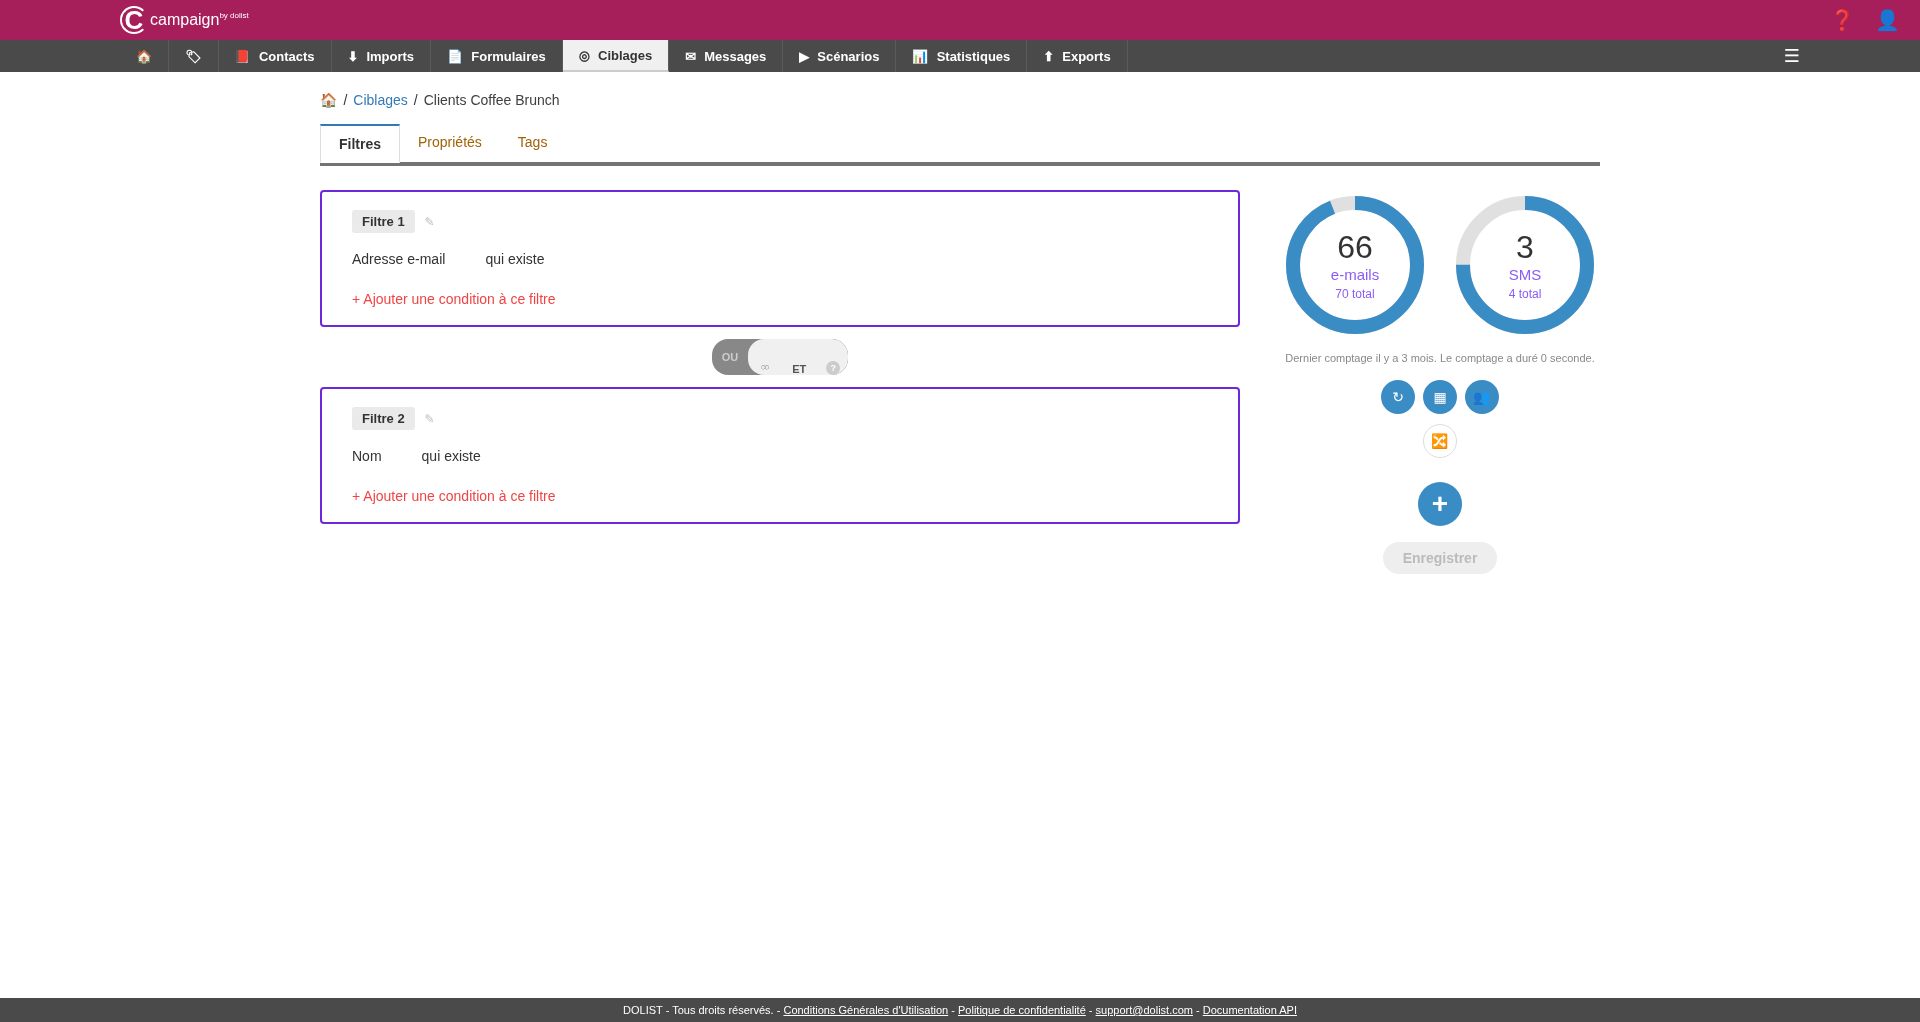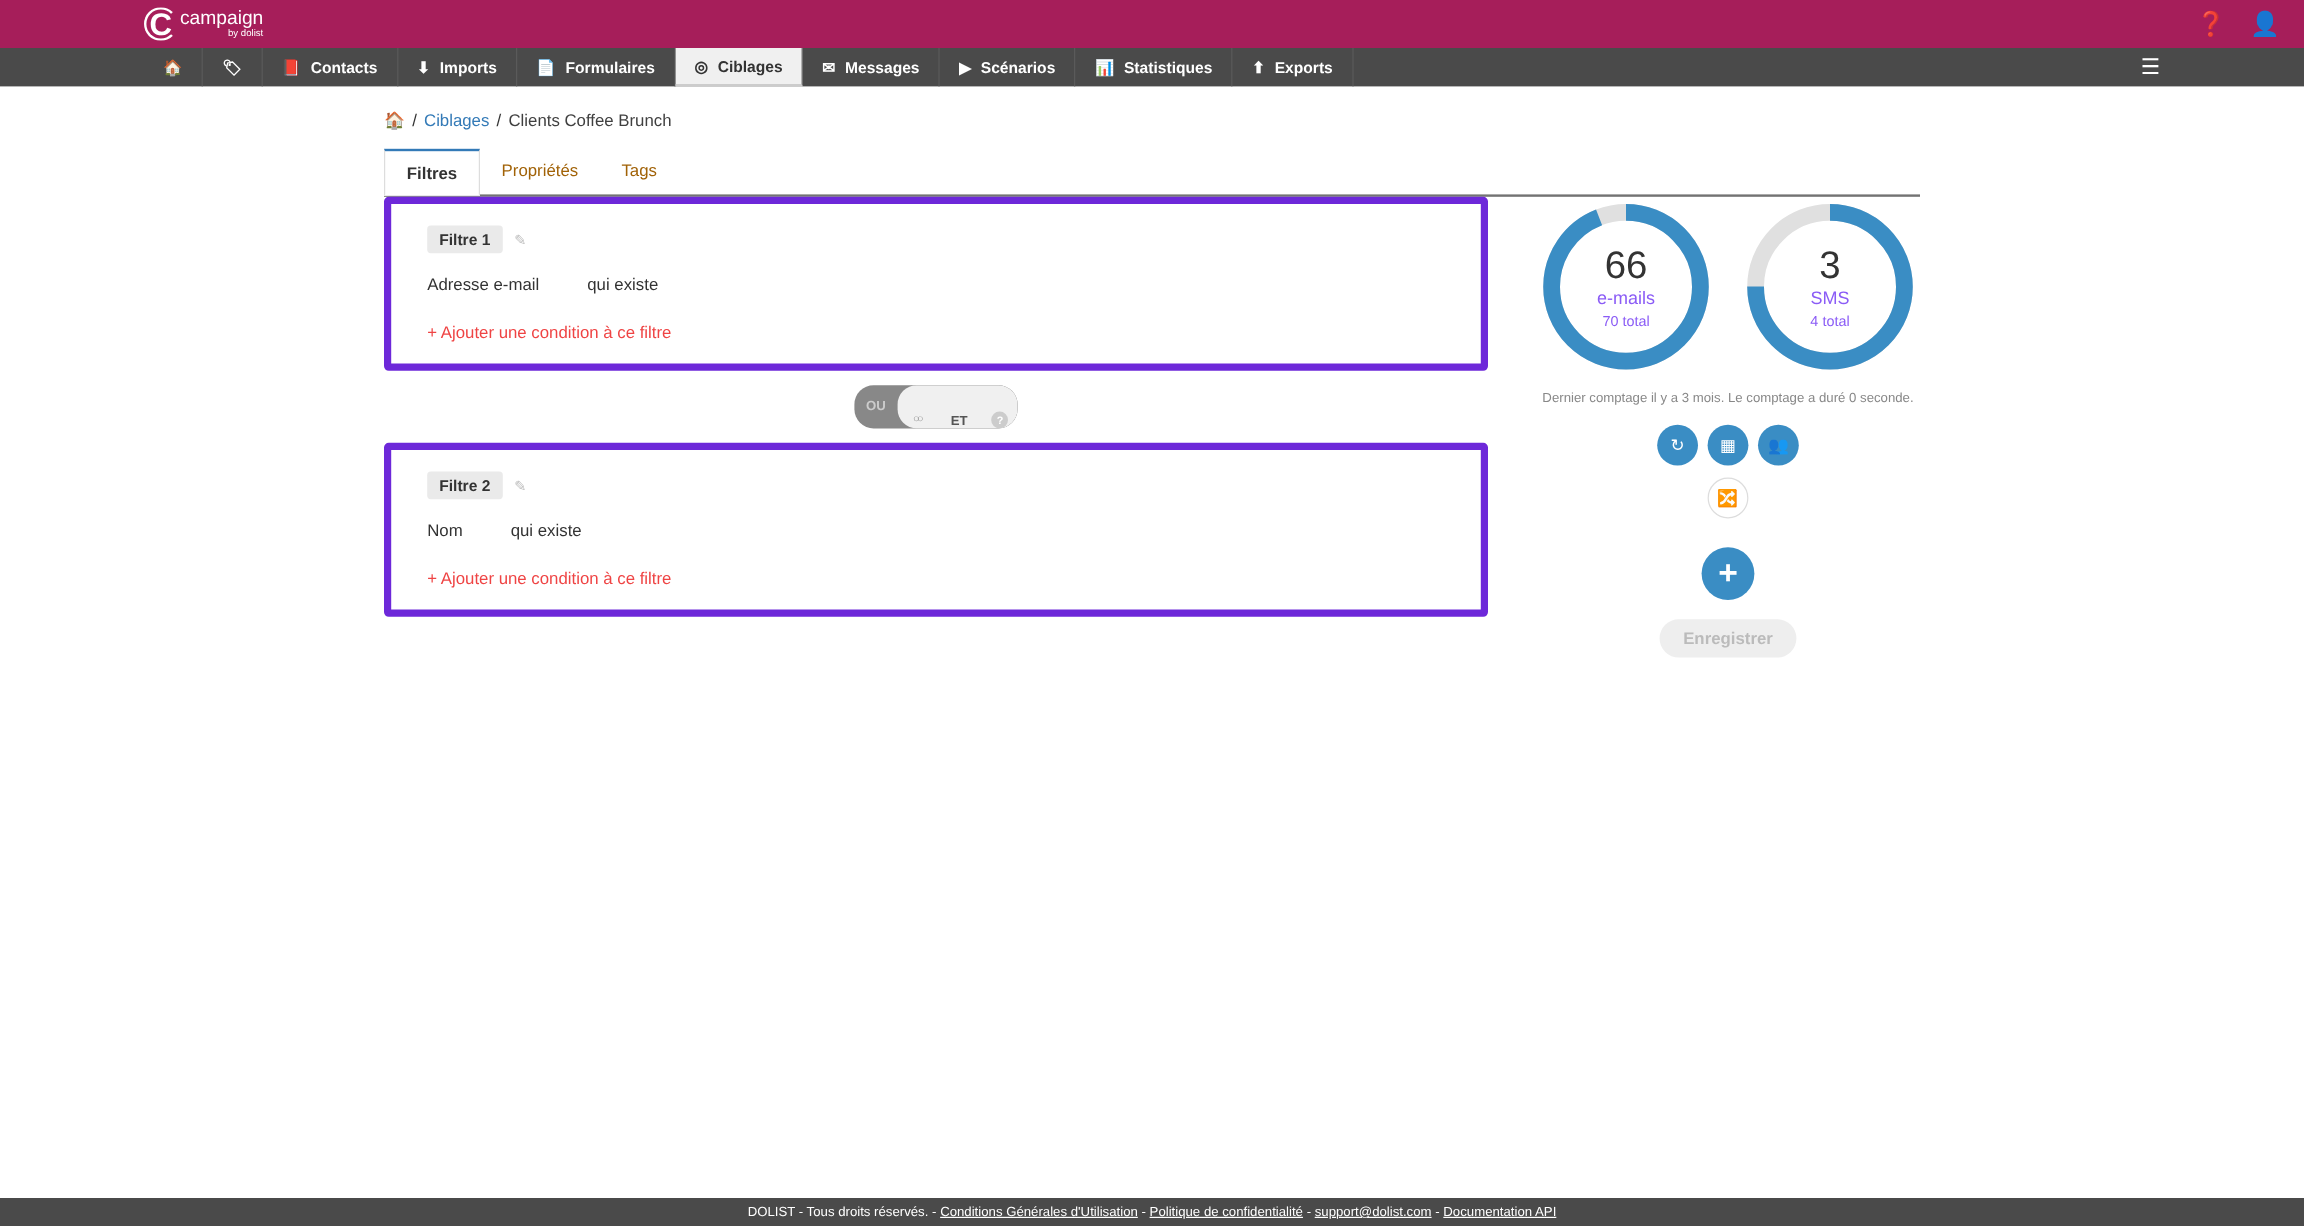--- a/index.html
+++ b/index.html
@@ -2,21 +2,21 @@
 <html><head>
 <meta charset="utf-8">
 <style>
 * { margin: 0; padding: 0; box-sizing: border-box; }
 body { font-family: Arial, Helvetica, sans-serif; font-size: 14px; color: #333; background: #fff; }
 
 
 .topbar { background: #a61e5a; height: 40px; display: flex; align-items: center; padding: 0 20px 0 120px; justify-content: space-between; }
 .logo { color: #fff; font-size: 18px; display: flex; align-items: center; }
 .logo-c { font-size: 26px; font-weight: bold; margin-right: 2px; border: 2px solid #fff; border-radius: 50%; width: 28px; height: 28px; display: inline-flex; align-items: center; justify-content: center; border-right-color: transparent; }
-.logo-text { display: inline-flex; flex-direction: column; line-height: 1; }
+.logo-text { display: inline-flex; flex-direction: row; line-height: 1; }
 .logo-text .main { font-size: 16px; font-weight: normal; }
 .logo-text .sub { font-size: 8px; text-align: right; }
 .topbar-right { display: flex; gap: 20px; }
 .topbar-right span { color: #fff; font-size: 20px; cursor: pointer; }
 
 
 .navbar { background: #4a4a4a; height: 32px; display: flex; align-items: stretch; padding-left: 120px; position: relative; }
 .nav-item { display: flex; align-items: center; padding: 0 16px; color: #fff; font-size: 13px; font-weight: bold; cursor: pointer; border-right: 1px solid #5a5a5a; gap: 8px; }
 .nav-item.active { background: #f0f0f0; color: #333; border-bottom: 2px solid #ccc; }
 .nav-hamburger { position: absolute; right: 120px; top: 0; height: 32px; display: flex; align-items: center; color: #fff; font-size: 18px; cursor: pointer; }
@@ -25,30 +25,30 @@
 .content { max-width: 1280px; margin: 0 auto; padding: 12px 0 40px; }
 
 
 .breadcrumb { display: flex; align-items: center; gap: 6px; font-size: 14px; padding: 8px 0 16px; }
 .breadcrumb a { color: #337ab7; text-decoration: none; }
 .breadcrumb .sep { color: #333; }
 .breadcrumb .current { color: #404040; }
 .breadcrumb .home-ic { color: #337ab7; }
 
 
-.tabs { display: flex; border-bottom: 2px solid #737373; gap: 0; }
+.tabs { display: flex; border-bottom: 4px solid #737373; gap: 0; margin-bottom: 24px; }
 .tab { padding: 10px 18px; color: #a16207; cursor: pointer; font-size: 14px; }
 .tab.active { color: #333; border: 1px solid #ddd; border-top: 2px solid #337ab7; border-bottom: 1px solid #fff; margin-bottom: -1px; background: #fff; font-weight: bold; }
 
 .main-cols { display: flex; gap: 40px; }
 .left-col { flex: 0 0 920px; }
 .right-col { flex: 1; }
 
 
-.filter-box { border: 6px solid #6d28d9; border-radius: 4px; padding: 18px 30px; margin-bottom: 0; }
+.filter-box { border: 2px solid #6d28d9; border-radius: 4px; padding: 18px 30px; margin-bottom: 0; }
 .filter-title { display: inline-block; background: #eaeaea; padding: 4px 10px; border-radius: 3px; font-weight: bold; font-size: 13px; }
 .filter-edit { color: #bbb; margin-left: 6px; cursor: pointer; font-size: 12px; }
 .filter-condition { padding: 18px 0 8px; font-size: 14px; display: flex; gap: 40px; }
 .add-condition { color: #ef4444; cursor: pointer; font-size: 14px; padding-top: 16px; }
 
 
 .logic-toggle { display: flex; justify-content: center; margin: 12px 0; }
 .toggle-pill { background: #888; border-radius: 16px; height: 36px; display: flex; align-items: center; overflow: hidden; font-size: 11px; font-weight: bold; }
 .toggle-ou { color: #ccc; padding: 0 10px; }
 .toggle-et { background: #f0f0f0; color: #555; padding: 0 8px 0 4px; height: 100%; display: flex; align-items: flex-end; border-radius: 16px; gap: 16px; }

